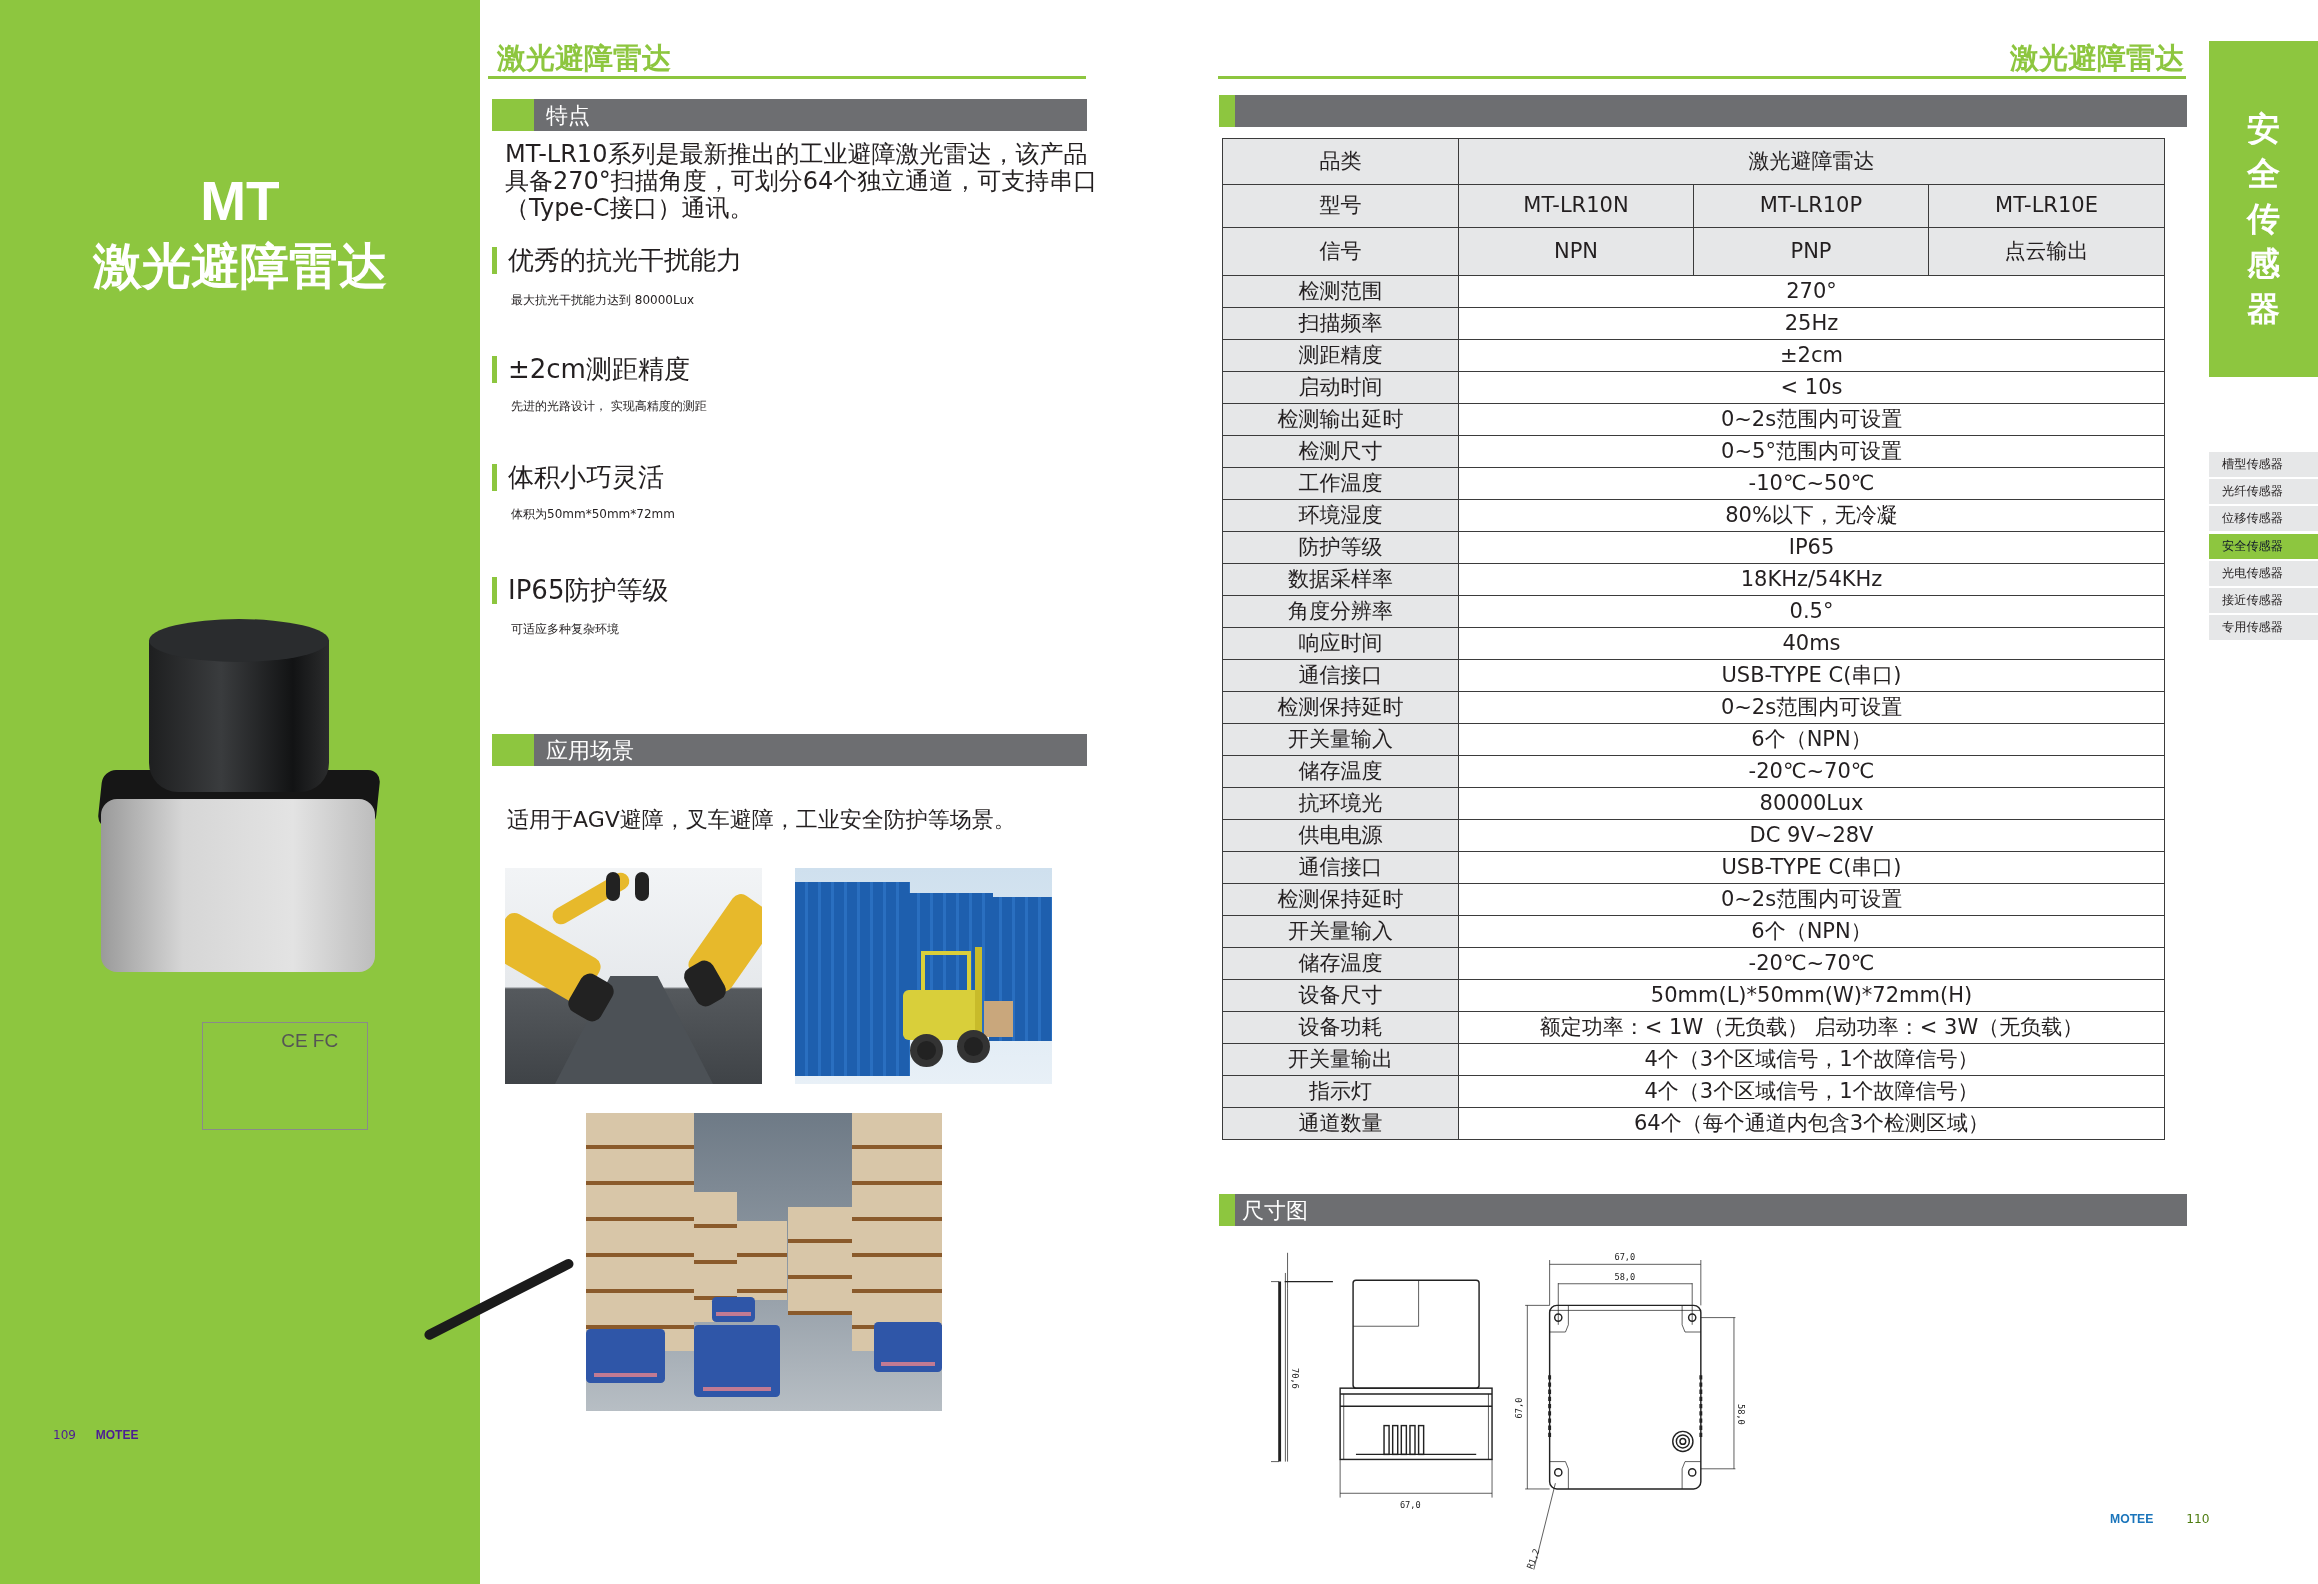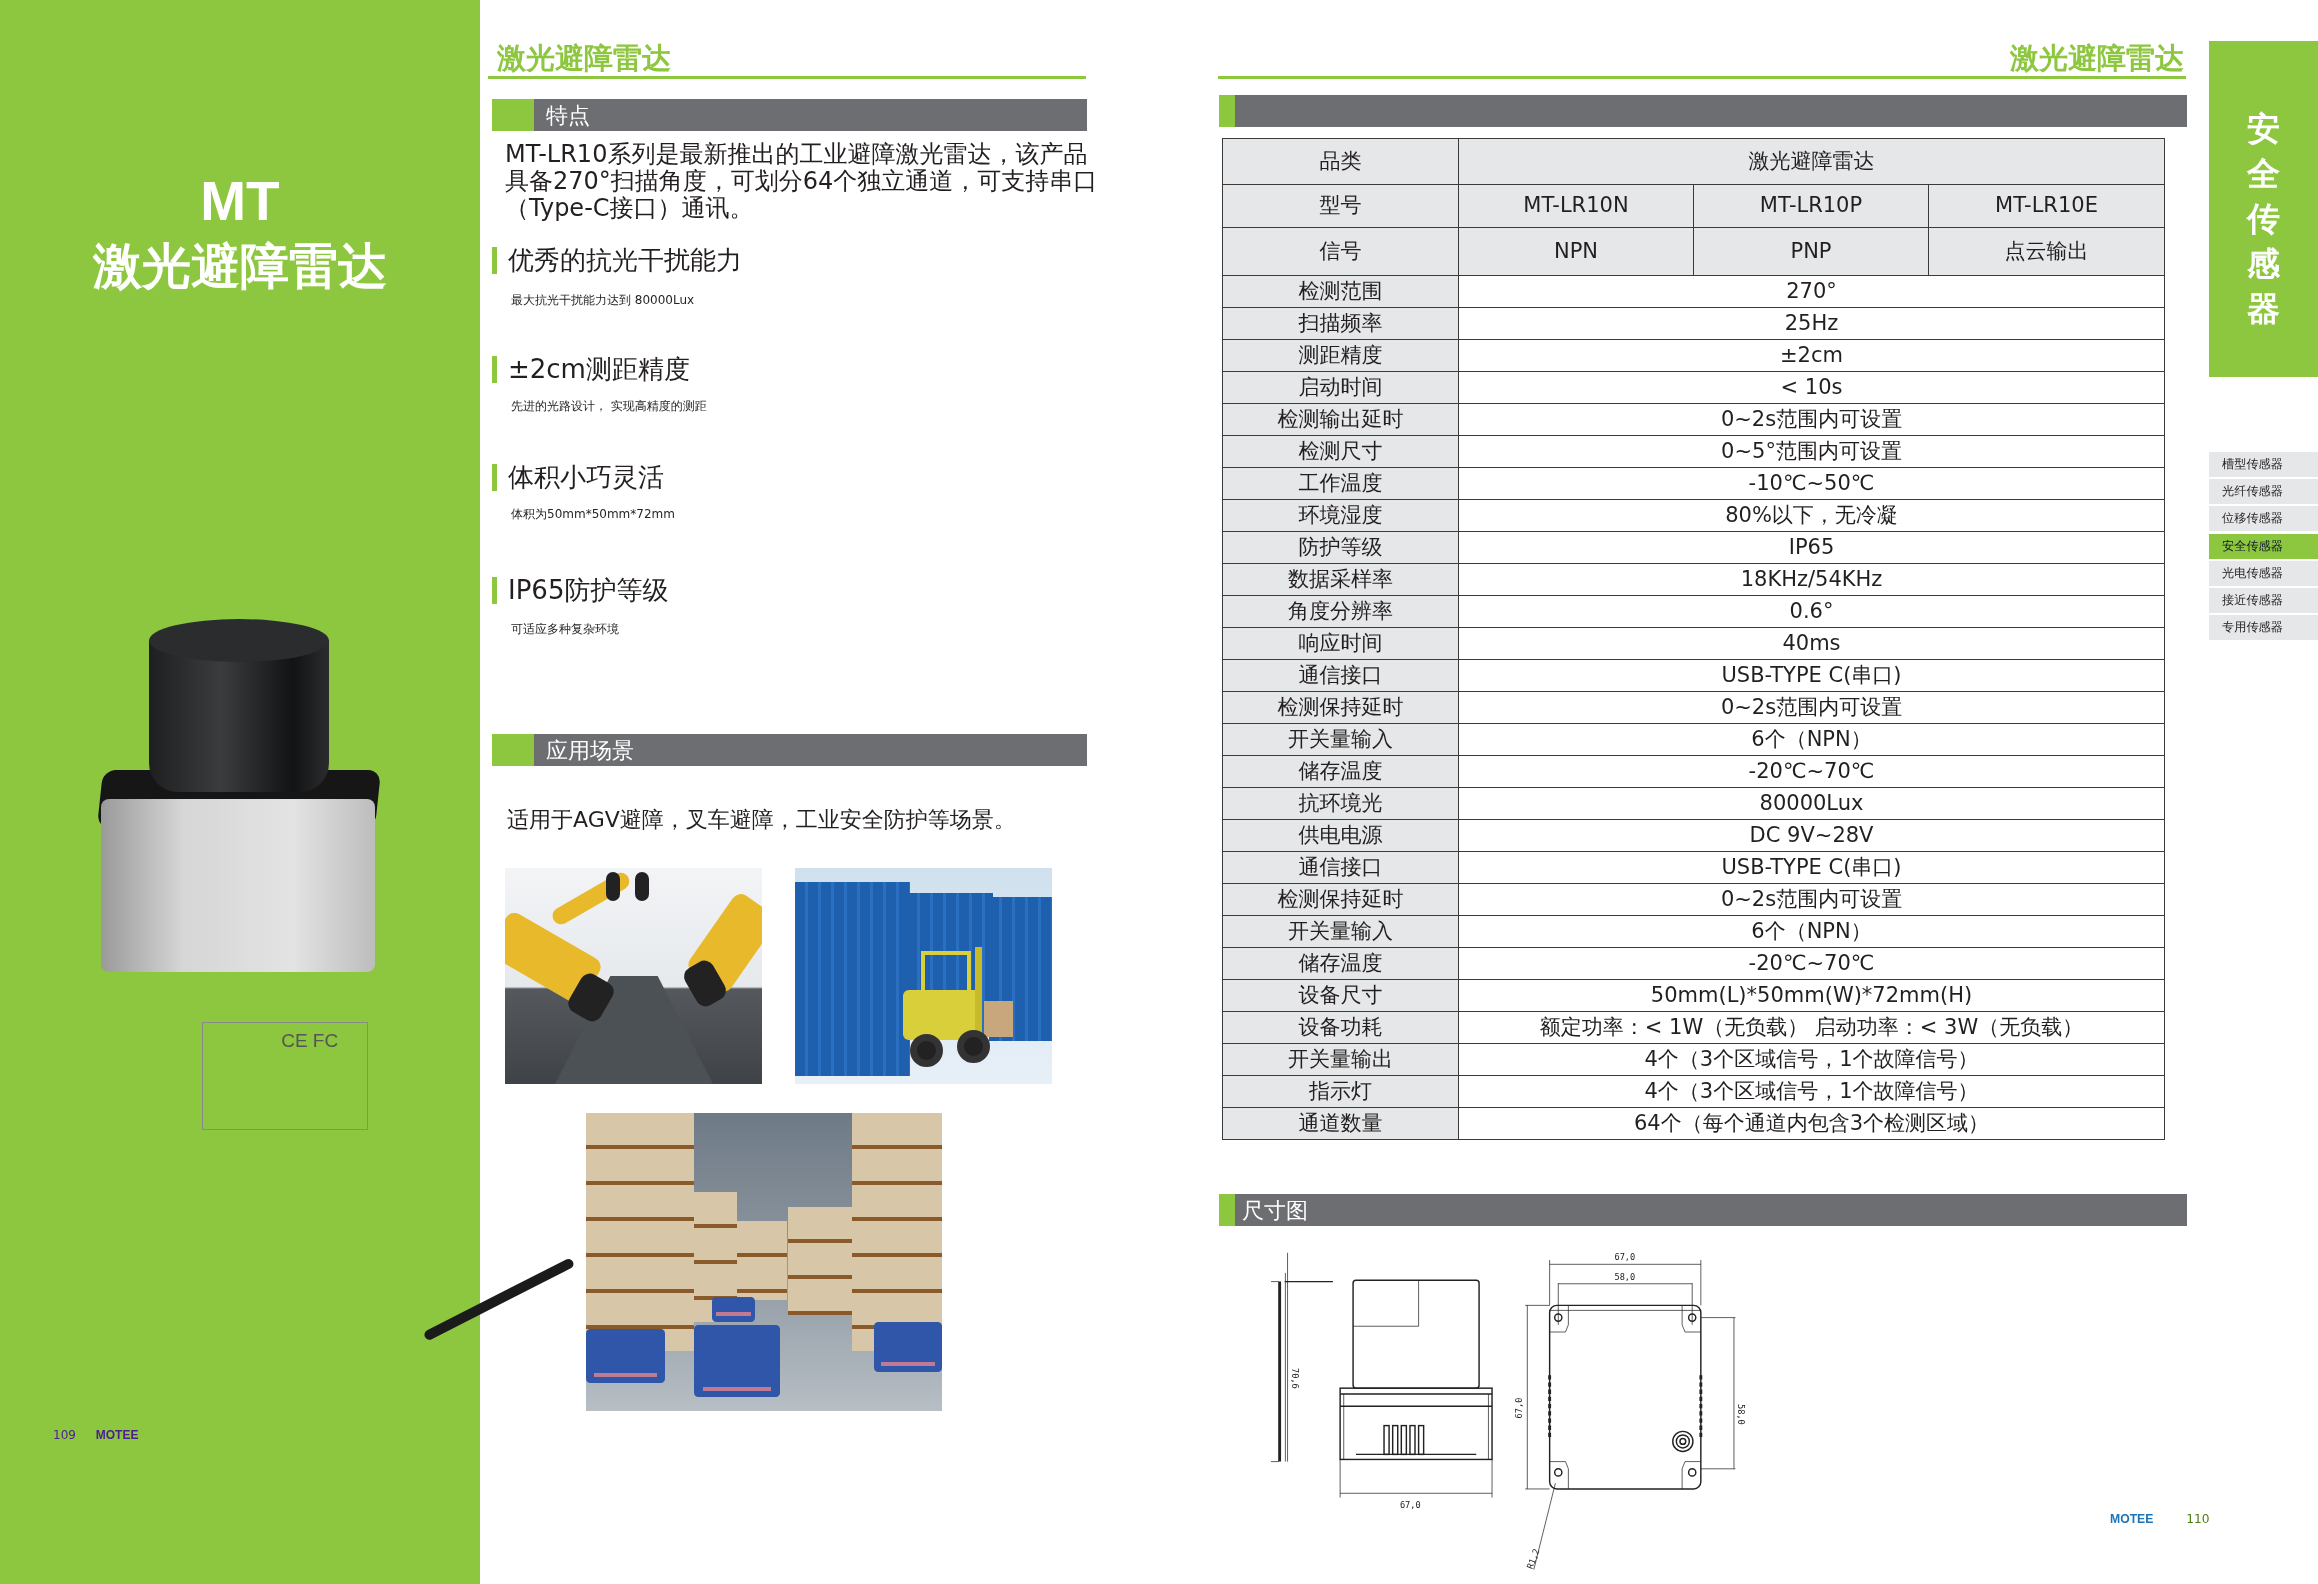--- a/index.html
+++ b/index.html
@@ -9,21 +9,21 @@
   .green-panel { position: absolute; left: 0; top: 0; width: 480px; height: 1584px; background: #8dc63f; }
   .cover-title { position: absolute; left: 0; top: 169px; width: 480px; text-align: center; color: #fff; font-weight: bold; }
   .cover-title .l1 { font-size: 55px; line-height: 65px; font-family: "Liberation Sans", sans-serif; }
   .cover-title .l2 { font-size: 49px; line-height: 65px; }
 
   .product-photo { position: absolute; left: 94px; top: 619px; width: 389px; height: 403px; }
   .cable { position: absolute; left: 331px; top: 713px; width: 166px; height: 10px; background: #1b1b1b; border-radius: 5px; transform: rotate(-27deg); transform-origin: left center; }
   .lidar-top { position: absolute; left: 55px; top: 0; width: 180px; height: 43px; border-radius: 50%; background: #2a2c2e; }
   .lidar-body { position: absolute; left: 55px; top: 21.6px; width: 180px; height: 151px; background: linear-gradient(90deg,#1e1f20,#3a3c3e 40%,#121314 80%,#2b2c2d); border-radius: 0 0 29px 29px; }
   .lidar-base-top { position: absolute; left: 5.8px; top: 151px; width: 278px; height: 58px; background: #161616; border-radius: 13px; transform: skewX(-6deg); }
-  .lidar-base { position: absolute; left: 7.2px; top: 180px; width: 274px; height: 173px; background: linear-gradient(90deg,#9a9a9a,#d6d6d6 30%,#e3e3e3 70%,#bdbdbd); border-radius: 8px; }
+  .lidar-base { position: absolute; left: 7.2px; top: 180px; width: 274px; height: 173px; background: linear-gradient(90deg,#9a9a9a,#d6d6d6 30%,#e3e3e3 70%,#bdbdbd); border-radius: 16px; }
   .lidar-label { position: absolute; left: 101px; top: 223px; width: 166px; height: 108px; border: 1.4px solid #8a8a8a; }
   .lidar-label span { position: absolute; right: 29px; top: 7.2px; font-size: 19px; color: #555; font-family: "Liberation Sans", sans-serif; }
 
   .footer-left { position: absolute; left: 53px; top: 1428px; color: #4c1d95; font-size: 12px; }
   .footer-left .pn { margin-right: 16px; }
   .footer-left .brand { font-weight: bold; font-family: "Liberation Sans", sans-serif; }
   .footer-right { position: absolute; left: 2110px; top: 1512px; font-size: 12.2px; }
   .footer-right .brand { color: #1b75bb; font-weight: bold; margin-right: 29px; font-family: "Liberation Sans", sans-serif; }
   .footer-right .pn { color: #4d7c0f; }
 
@@ -266,21 +266,21 @@
       <tr class="r">
         <td class="lab">防护等级</td>
         <td class="val" colspan="3">IP65</td>
       </tr>
       <tr class="r">
         <td class="lab">数据采样率</td>
         <td class="val" colspan="3">18KHz/54KHz</td>
       </tr>
       <tr class="r">
         <td class="lab">角度分辨率</td>
-        <td class="val" colspan="3">0.6°</td>
+        <td class="val" colspan="3">0.5°</td>
       </tr>
       <tr class="r">
         <td class="lab">响应时间</td>
         <td class="val" colspan="3">40ms</td>
       </tr>
       <tr class="r">
         <td class="lab">通信接口</td>
         <td class="val" colspan="3">USB-TYPE C(串口)</td>
       </tr>
       <tr class="r">

